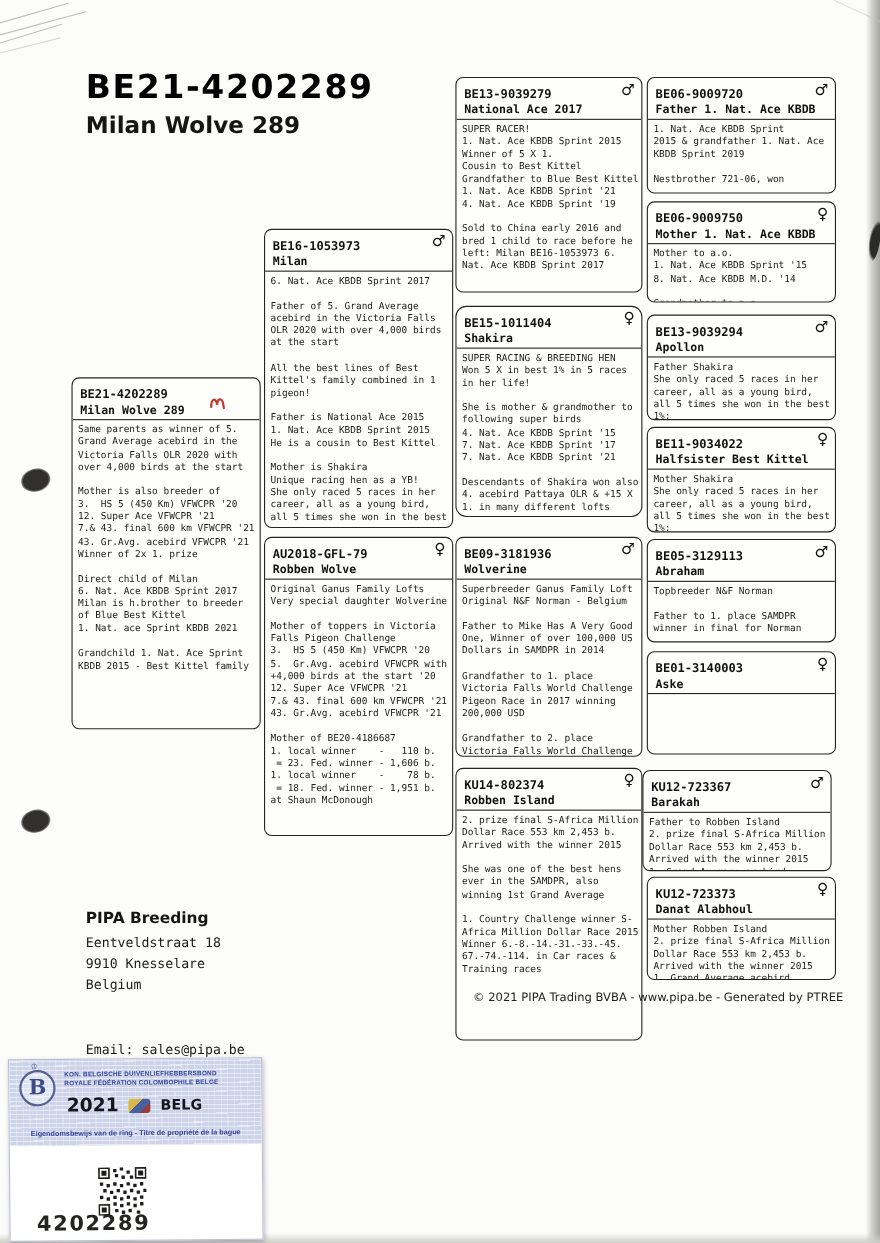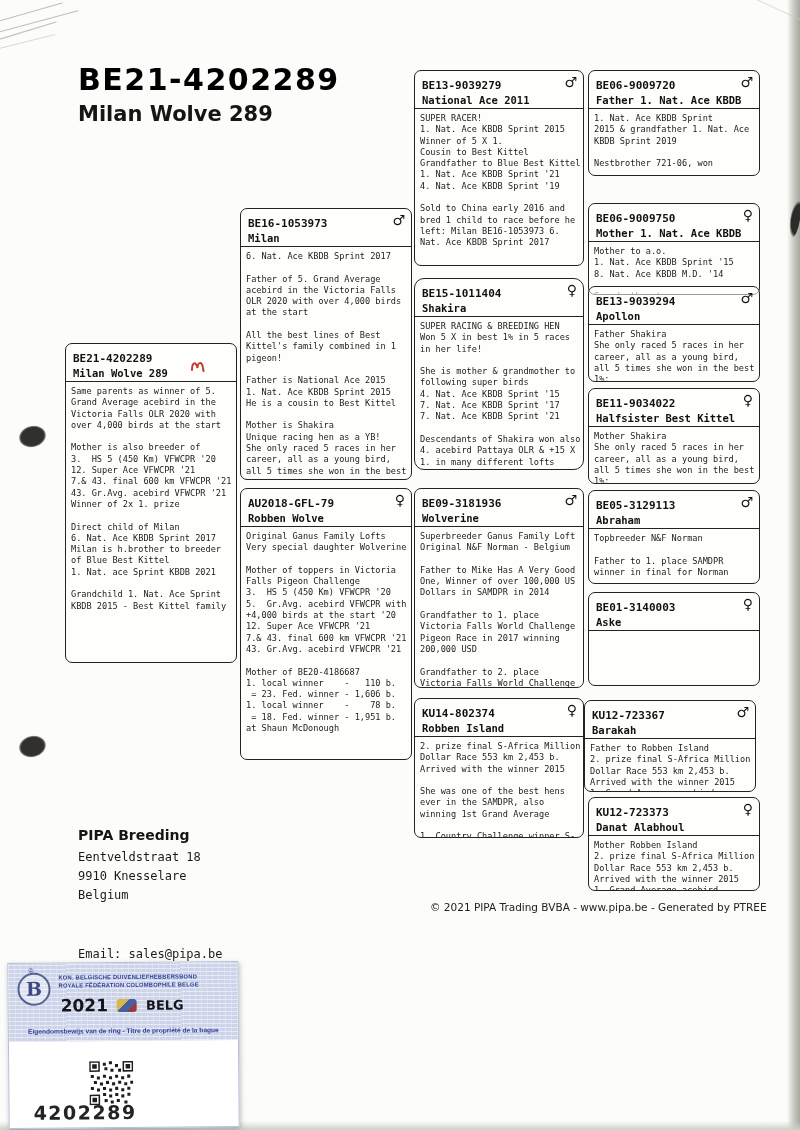--- a/index.html
+++ b/index.html
@@ -160,21 +160,21 @@
  = 23. Fed. winner - 1,606 b.
 1. local winner    -    78 b.
  = 18. Fed. winner - 1,951 b.
 at Shaun McDonough</div>
 </div>
 
 <div class="pbox" style="left:414px;top:70px;width:170px;height:196px;">
   <div class="ph">
     <span class="ring">BE13-9039279</span>
     <span class="sex">♂</span>
-    <div class="bname">National Ace 2011</div>
+    <div class="bname">National Ace 2017</div>
   </div>
   <div class="pb">SUPER RACER!
 1. Nat. Ace KBDB Sprint 2015
 Winner of 5 X 1.
 Cousin to Best Kittel
 Grandfather to Blue Best Kittel
 1. Nat. Ace KBDB Sprint '21
 4. Nat. Ace KBDB Sprint '19
 
 Sold to China early 2016 and
@@ -219,21 +219,21 @@
 
 Grandfather to 1. place
 Victoria Falls World Challenge
 Pigeon Race in 2017 winning
 200,000 USD
 
 Grandfather to 2. place
 Victoria Falls World Challenge</div>
 </div>
 
-<div class="pbox" style="left:414px;top:698px;width:170px;height:140px;">
+<div class="pbox" style="left:414px;top:698px;width:170px;height:248px;">
   <div class="ph">
     <span class="ring">KU14-802374</span>
     <span class="sex">♀</span>
     <div class="bname">Robben Island</div>
   </div>
   <div class="pb">2. prize final S-Africa Million
 Dollar Race 553 km 2,453 b.
 Arrived with the winner 2015
 
 She was one of the best hens
@@ -253,21 +253,21 @@
     <span class="sex">♂</span>
     <div class="bname">Father 1. Nat. Ace KBDB</div>
   </div>
   <div class="pb">1. Nat. Ace KBDB Sprint
 2015 &amp; grandfather 1. Nat. Ace
 KBDB Sprint 2019
 
 Nestbrother 721-06, won</div>
 </div>
 
-<div class="pbox" style="left:588px;top:183px;width:172px;height:92px;margin-top:20px;">
+<div class="pbox" style="left:588px;top:183px;width:172px;height:92px;">
   <div class="ph">
     <span class="ring">BE06-9009750</span>
     <span class="sex">♀</span>
     <div class="bname">Mother 1. Nat. Ace KBDB</div>
   </div>
   <div class="pb">Mother to a.o.
 1. Nat. Ace KBDB Sprint '15
 8. Nat. Ace KBDB M.D. '14
 
 Grandmother to a.o.</div>

